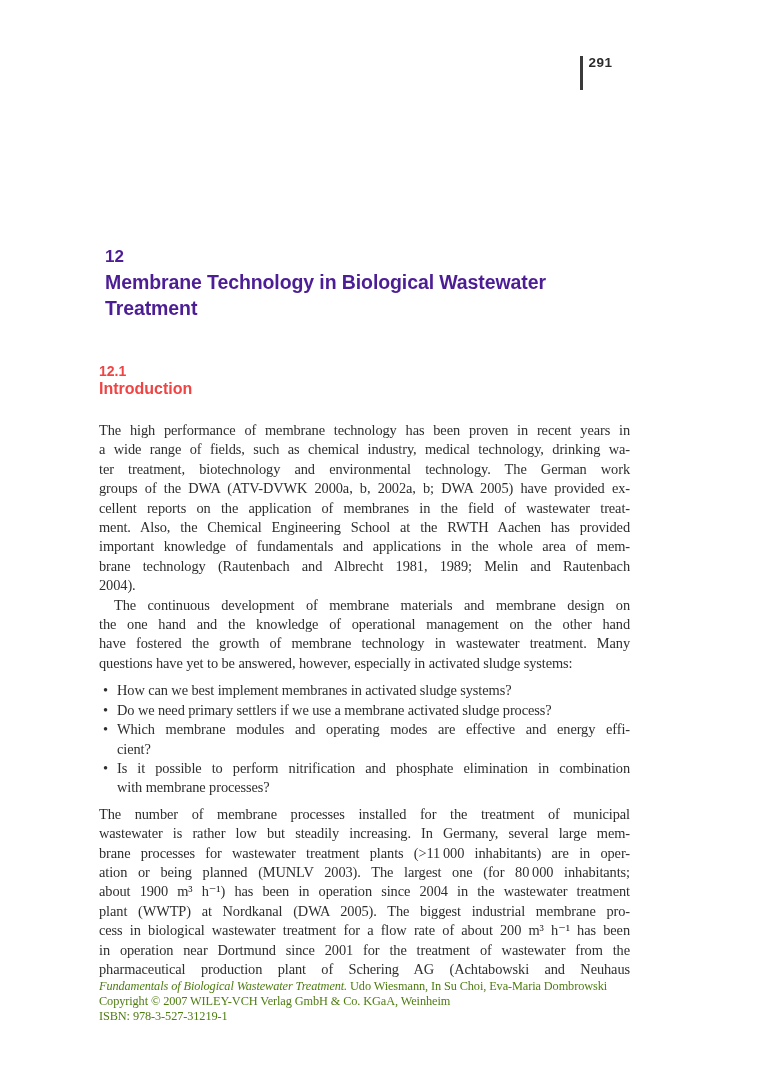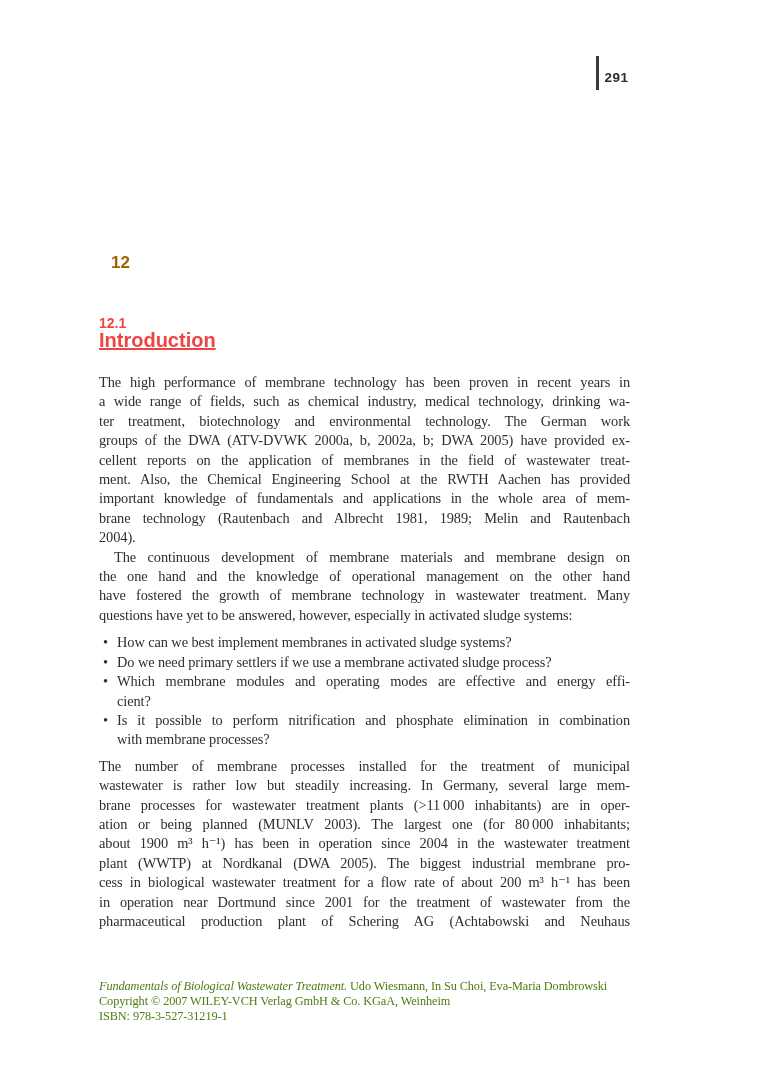--- a/index.html
+++ b/index.html
@@ -10,23 +10,23 @@
     background: #ffffff;
     font-family: "Liberation Serif", "DejaVu Serif", serif;
     color: #2e2e2e;
     overflow: hidden;
   }
 
   
   .page-header {
     position: absolute;
     top: 56px;
-    left: 596px;
+    left: 580px;
     display: flex;
-    align-items: flex-end;
+    align-items: flex-start;
     height: 34px;
   }
   .pagenum-rule {
     display: inline-block;
     width: 2.5px;
     height: 34px;
     background: #3a3a3a;
   }
   .pagenum {
     font-family: "Liberation Sans", "DejaVu Sans", sans-serif;
@@ -42,34 +42,34 @@
   
   .content {
     position: absolute;
     left: 99px;
     top: 241px;
     width: 531px;
   }
   .chapter-head {
     font-family: "Liberation Sans", "DejaVu Sans", sans-serif;
     font-weight: 700;
-    color: #a16207;
-    margin: 12px;
+    color: #4c1d95;
+    margin: 6px;
   }
   .chapter-num { font-size: 17px; line-height: 20px; display: block; }
   .chapter-title { font-size: 19.5px; line-height: 26px; display: block; margin-top: 2px; letter-spacing: -0.1px; }
 
   .section-head {
     font-family: "Liberation Sans", "DejaVu Sans", sans-serif;
     font-weight: 700;
     color: #ef4444;
     margin: 42px 0 0 0;
   }
   .section-num { font-size: 14px; line-height: 17px; display: block; }
-  .section-title { font-size: 20px; line-height: 17px; display: block; text-decoration: underline; }
+  .section-title { font-size: 16px; line-height: 17px; display: block; }
 
   .body-text { margin-top: 24px; font-size: 14.4px; letter-spacing: -0.1px; }
 
   .para { margin: 0; }
   .line {
     line-height: 19.4px;
     text-align: justify;
     text-align-last: justify;
   }
   .line.last { text-align: left; text-align-last: auto; }
@@ -108,20 +108,21 @@
 
   <div class="page-header">
     <span class="pagenum-rule"></span>
     <span class="pagenum">291</span>
   </div>
 
   <div class="content">
 
     <h1 class="chapter-head">
       <span class="chapter-num">12</span>
+      <span class="chapter-title">Membrane Technology in Biological Wastewater Treatment</span>
     </h1>
 
     <h2 class="section-head">
       <span class="section-num">12.1</span>
       <span class="section-title">Introduction</span>
     </h2>
 
     <div class="body-text">
       <div class="para">
           <div class="line">The high performance of membrane technology has been proven in recent years in</div>

